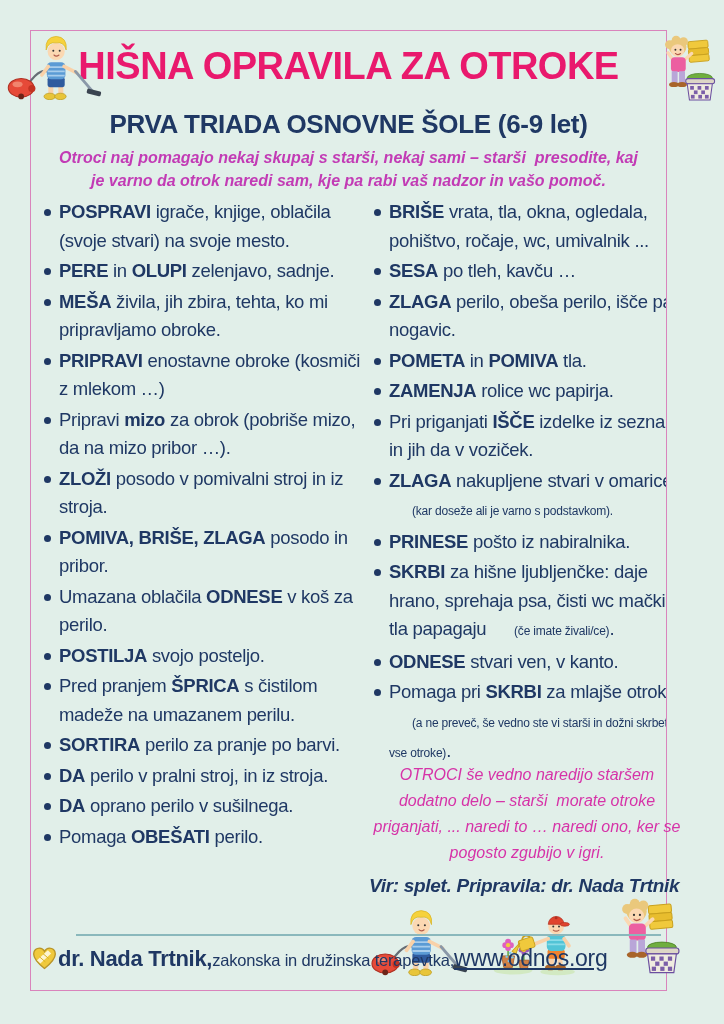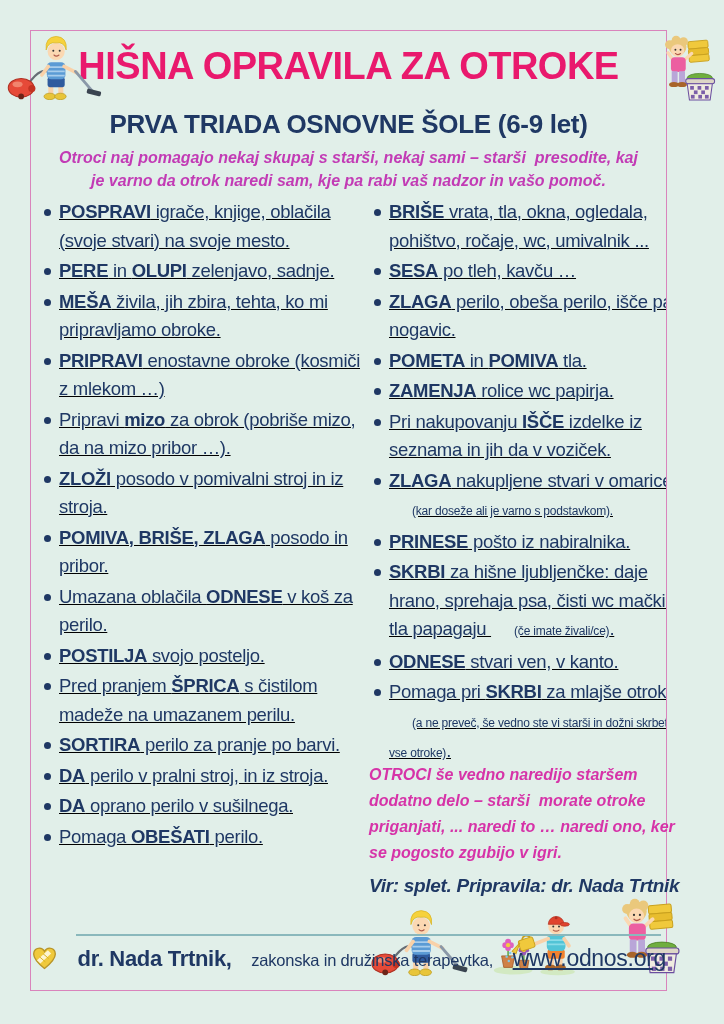--- a/index.html
+++ b/index.html
@@ -24,54 +24,54 @@
     color:var(--navy,#1f3864);line-height:30px;
   }
   .intro-note{
     margin-top:7px;text-align:center;padding:0 26px;
     font-size:16px;font-weight:bold;font-style:italic;
     color:var(--intro,#c23bb5);line-height:23px;white-space:pre-wrap;
   }
   .columns{
     display:flex;gap:8px;padding:6px 0 0 10px;height:712px;overflow:hidden;
   }
-  .col{width:322px;flex:0 0 322px;text-decoration:underline;}
+  .col{width:322px;flex:0 0 322px;}
   ul.chores{
     list-style:none;margin:0;padding:0;
     font-size:18.5px;line-height:28.5px;letter-spacing:-0.3px;
     color:var(--navy,#1f3864);
   }
   ul.chores li{position:relative;padding-left:18px;margin-bottom:2px;}
   ul.chores li::before{
     content:"";position:absolute;left:3px;top:11px;
     width:7px;height:7px;border-radius:50%;background:var(--navy,#1f3864);
   }
   .b{font-weight:bold;}
   .sm{font-size:12px;letter-spacing:-0.2px;margin-left:23px;}
   .bottom-block{
     position:absolute;left:338px;top:731px;width:316px;
   }
   .warning-note{
-    font-size:16px;font-weight:bold;font-style:italic;
-    color:var(--warning,#d633a8);line-height:26px;white-space:pre-wrap;
+    font-size:16px;font-weight:normal;font-style:italic;
+    color:var(--warning,#d633a8);line-height:26px;white-space:pre-wrap;text-align:center;
   }
   .source-note{
     margin-top:8px;font-size:19px;font-weight:bold;font-style:italic;
     color:var(--navy,#1f3864);line-height:24px;letter-spacing:-0.3px;
   }
   .clipart-row{
     display:flex;align-items:flex-end;gap:4px;margin-top:0;margin-left:-6px;
   }
   .teal-divider{
     position:absolute;left:45px;top:903px;width:585px;height:0;
     border-top:2px solid var(--divider,#8ab8bc);
   }
   .footer{
     position:absolute;left:0;top:914px;width:100%;
-    display:flex;justify-content:space-between;align-items:baseline;gap:0;
+    display:flex;justify-content:flex-start;align-items:baseline;gap:0;
     color:var(--navy,#1f3864);
   }
   .footer .heart{align-self:center;width:27px;height:25px;}
   .footer-name{font-size:22px;font-weight:bold;letter-spacing:-0.3px;}
   .footer-role{font-size:16.5px;letter-spacing:-0.2px;}
   .footer-link{font-size:23px;text-decoration:underline;letter-spacing:-0.3px;}
   .clip{position:absolute;}
   .clip-top-left{left:2px;top:30px;}
   .clip-top-right{left:648px;top:35px;}
 </style>
@@ -219,21 +219,21 @@
           <li><span>Pomaga </span><span class="b">OBEŠATI</span><span> perilo.</span></li>
         </ul>
     </div>
     <div class="col">
       <ul class="chores">
           <li><span class="b">BRIŠE</span><span> vrata, tla, okna, ogledala, pohištvo, ročaje, wc, umivalnik ...</span></li>
           <li><span class="b">SESA</span><span> po tleh, kavču …</span></li>
           <li><span class="b">ZLAGA</span><span> perilo, obeša perilo, išče pare nogavic.</span></li>
           <li><span class="b">POMETA</span><span> in </span><span class="b">POMIVA</span><span> tla.</span></li>
           <li><span class="b">ZAMENJA</span><span> rolice wc papirja.</span></li>
-          <li><span>Pri nakupovanju </span><span class="b">IŠČE</span><span> izdelke iz seznama in jih da v voziček.</span></li>
+          <li><span>Pri priganjati </span><span class="b">IŠČE</span><span> izdelke iz seznama in jih da v voziček.</span></li>
           <li><span class="b">ZLAGA</span><span> nakupljene stvari v omarice </span><span class="sm">(kar doseže ali je varno s podstavkom).</span></li>
           <li><span class="b">PRINESE</span><span> pošto iz nabiralnika.</span></li>
           <li><span class="b">SKRBI</span><span> za hišne ljubljenčke: daje hrano, sprehaja psa, čisti wc mački, tla papagaju </span><span class="sm">(če imate živali/ce)</span><span>.</span></li>
           <li><span class="b">ODNESE</span><span> stvari ven, v kanto.</span></li>
           <li><span>Pomaga pri </span><span class="b">SKRBI</span><span> za mlajše otroke </span><span class="sm">(a ne preveč, še vedno ste vi starši in dožni skrbeti za vse otroke)</span><span>.</span></li>
         </ul>
     </div>
   </div>
 
   <div class="bottom-block">

